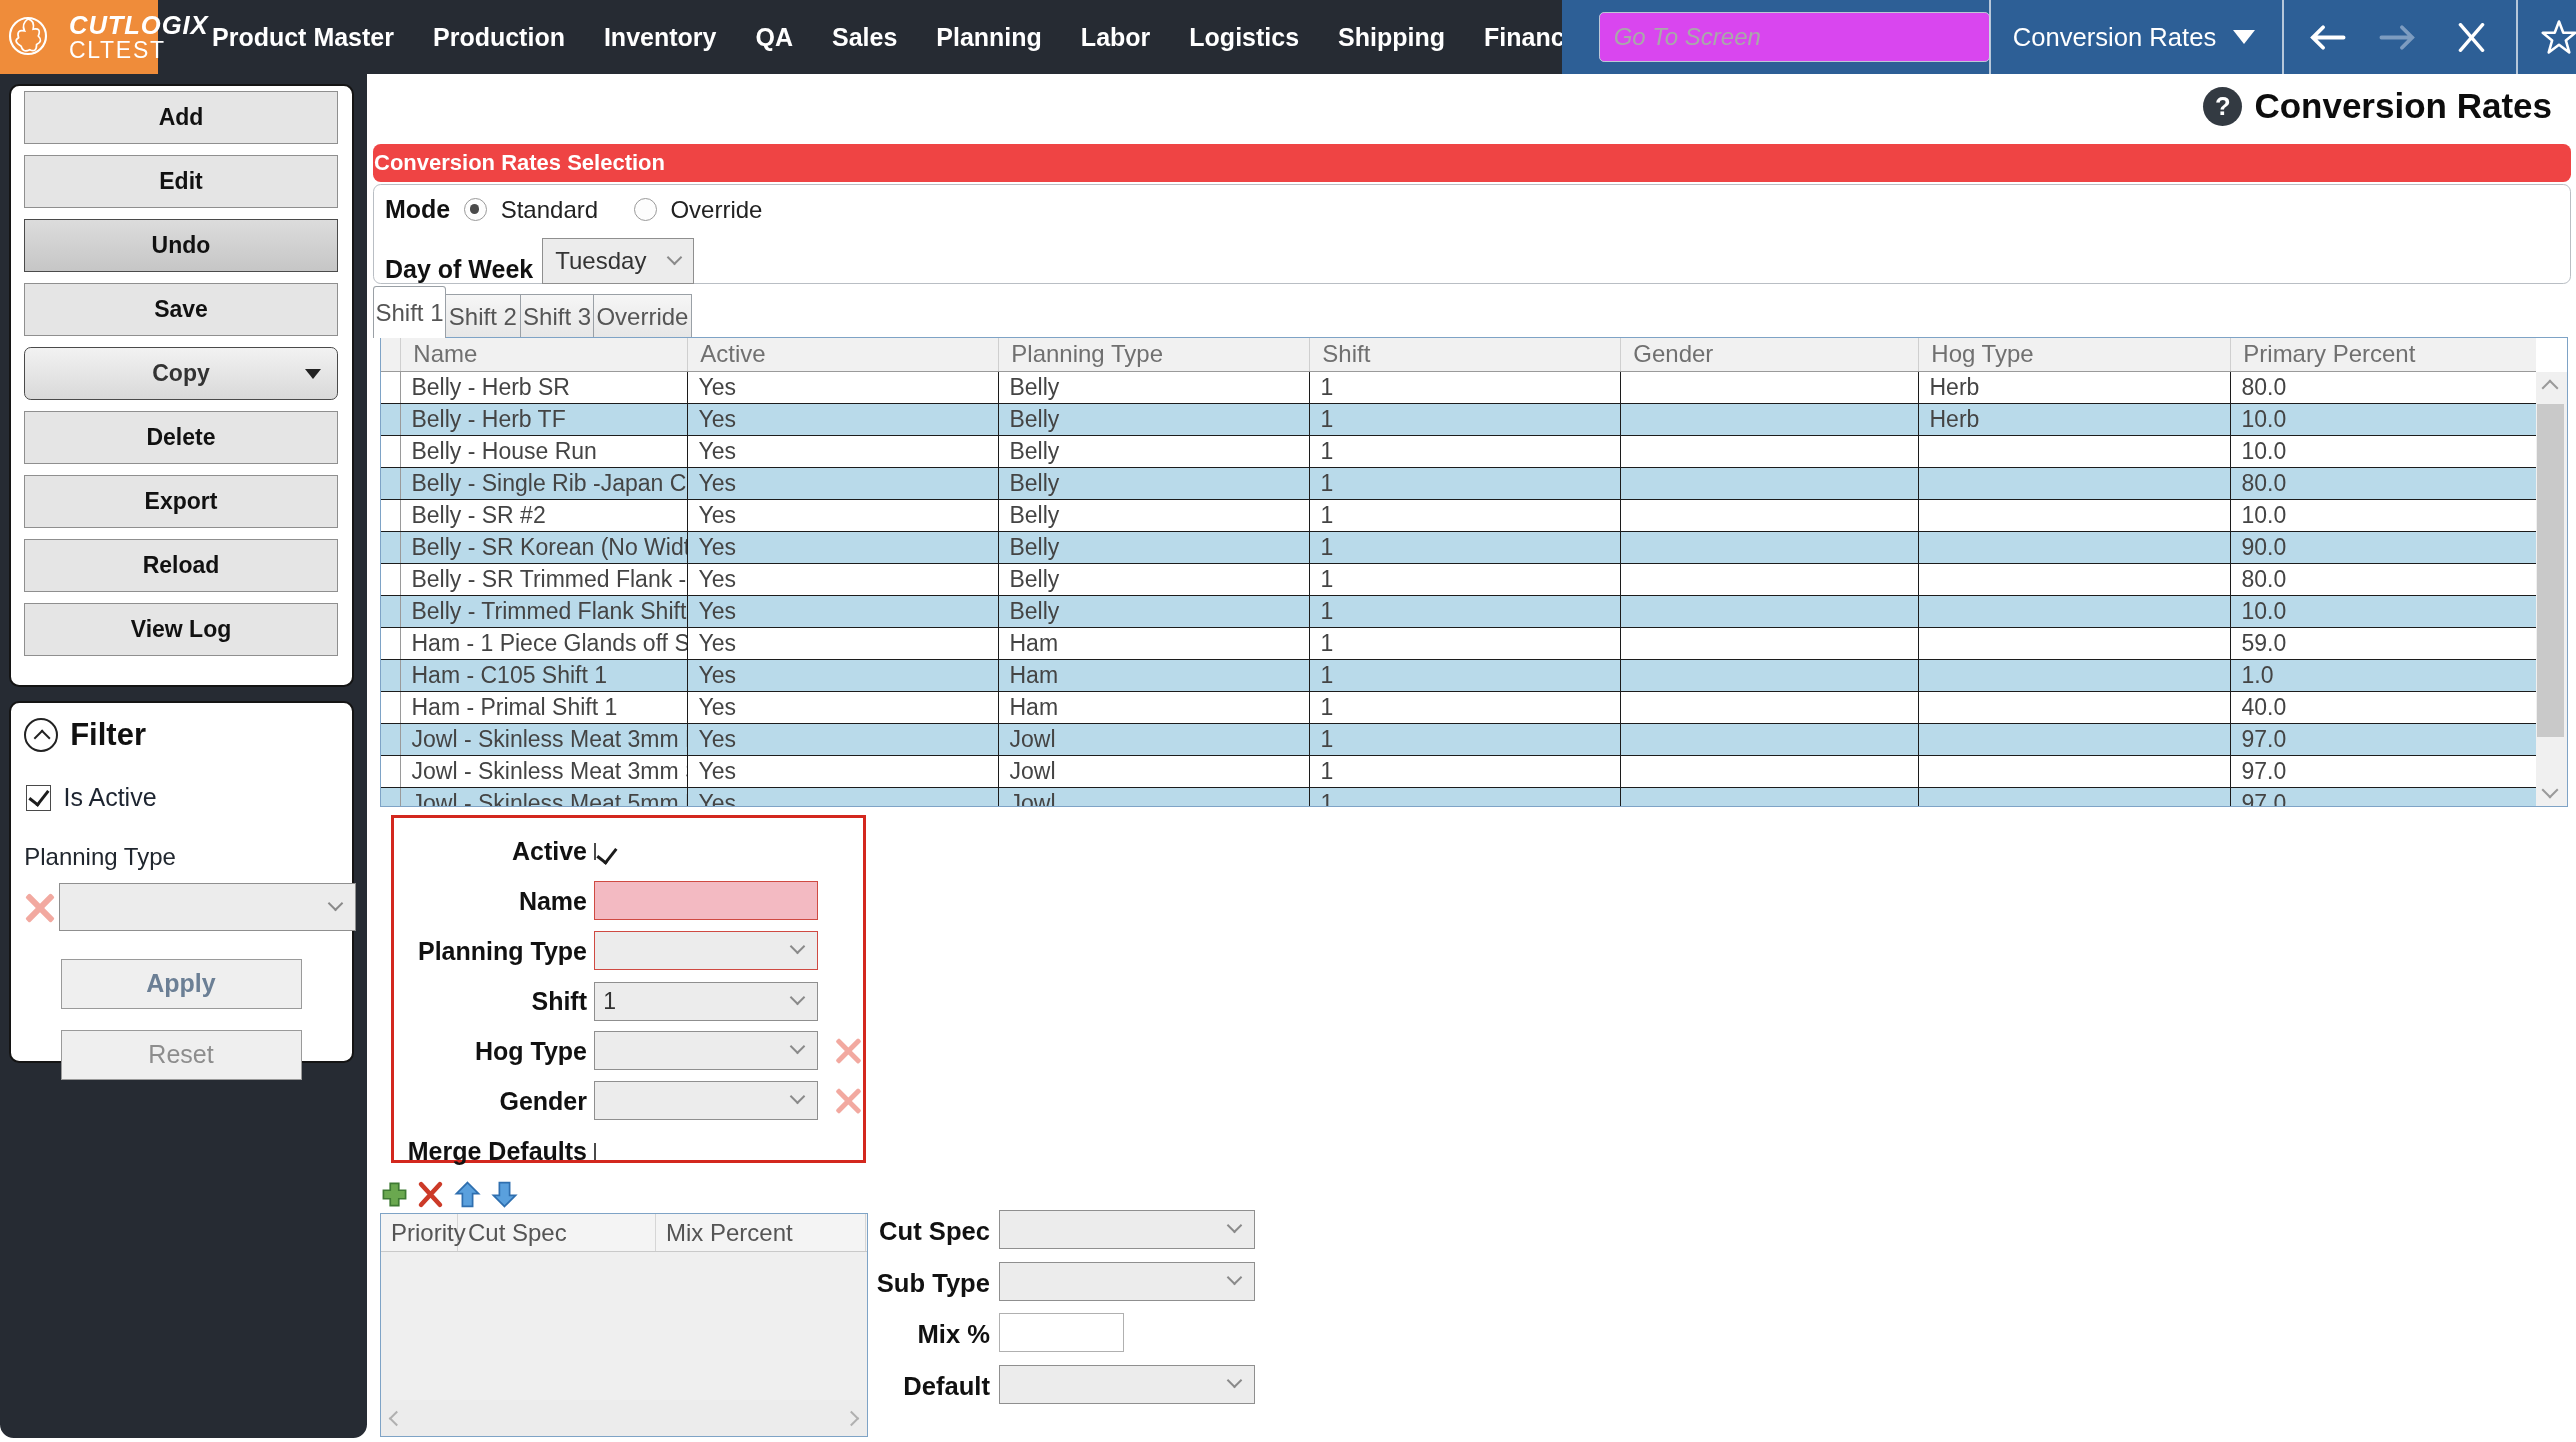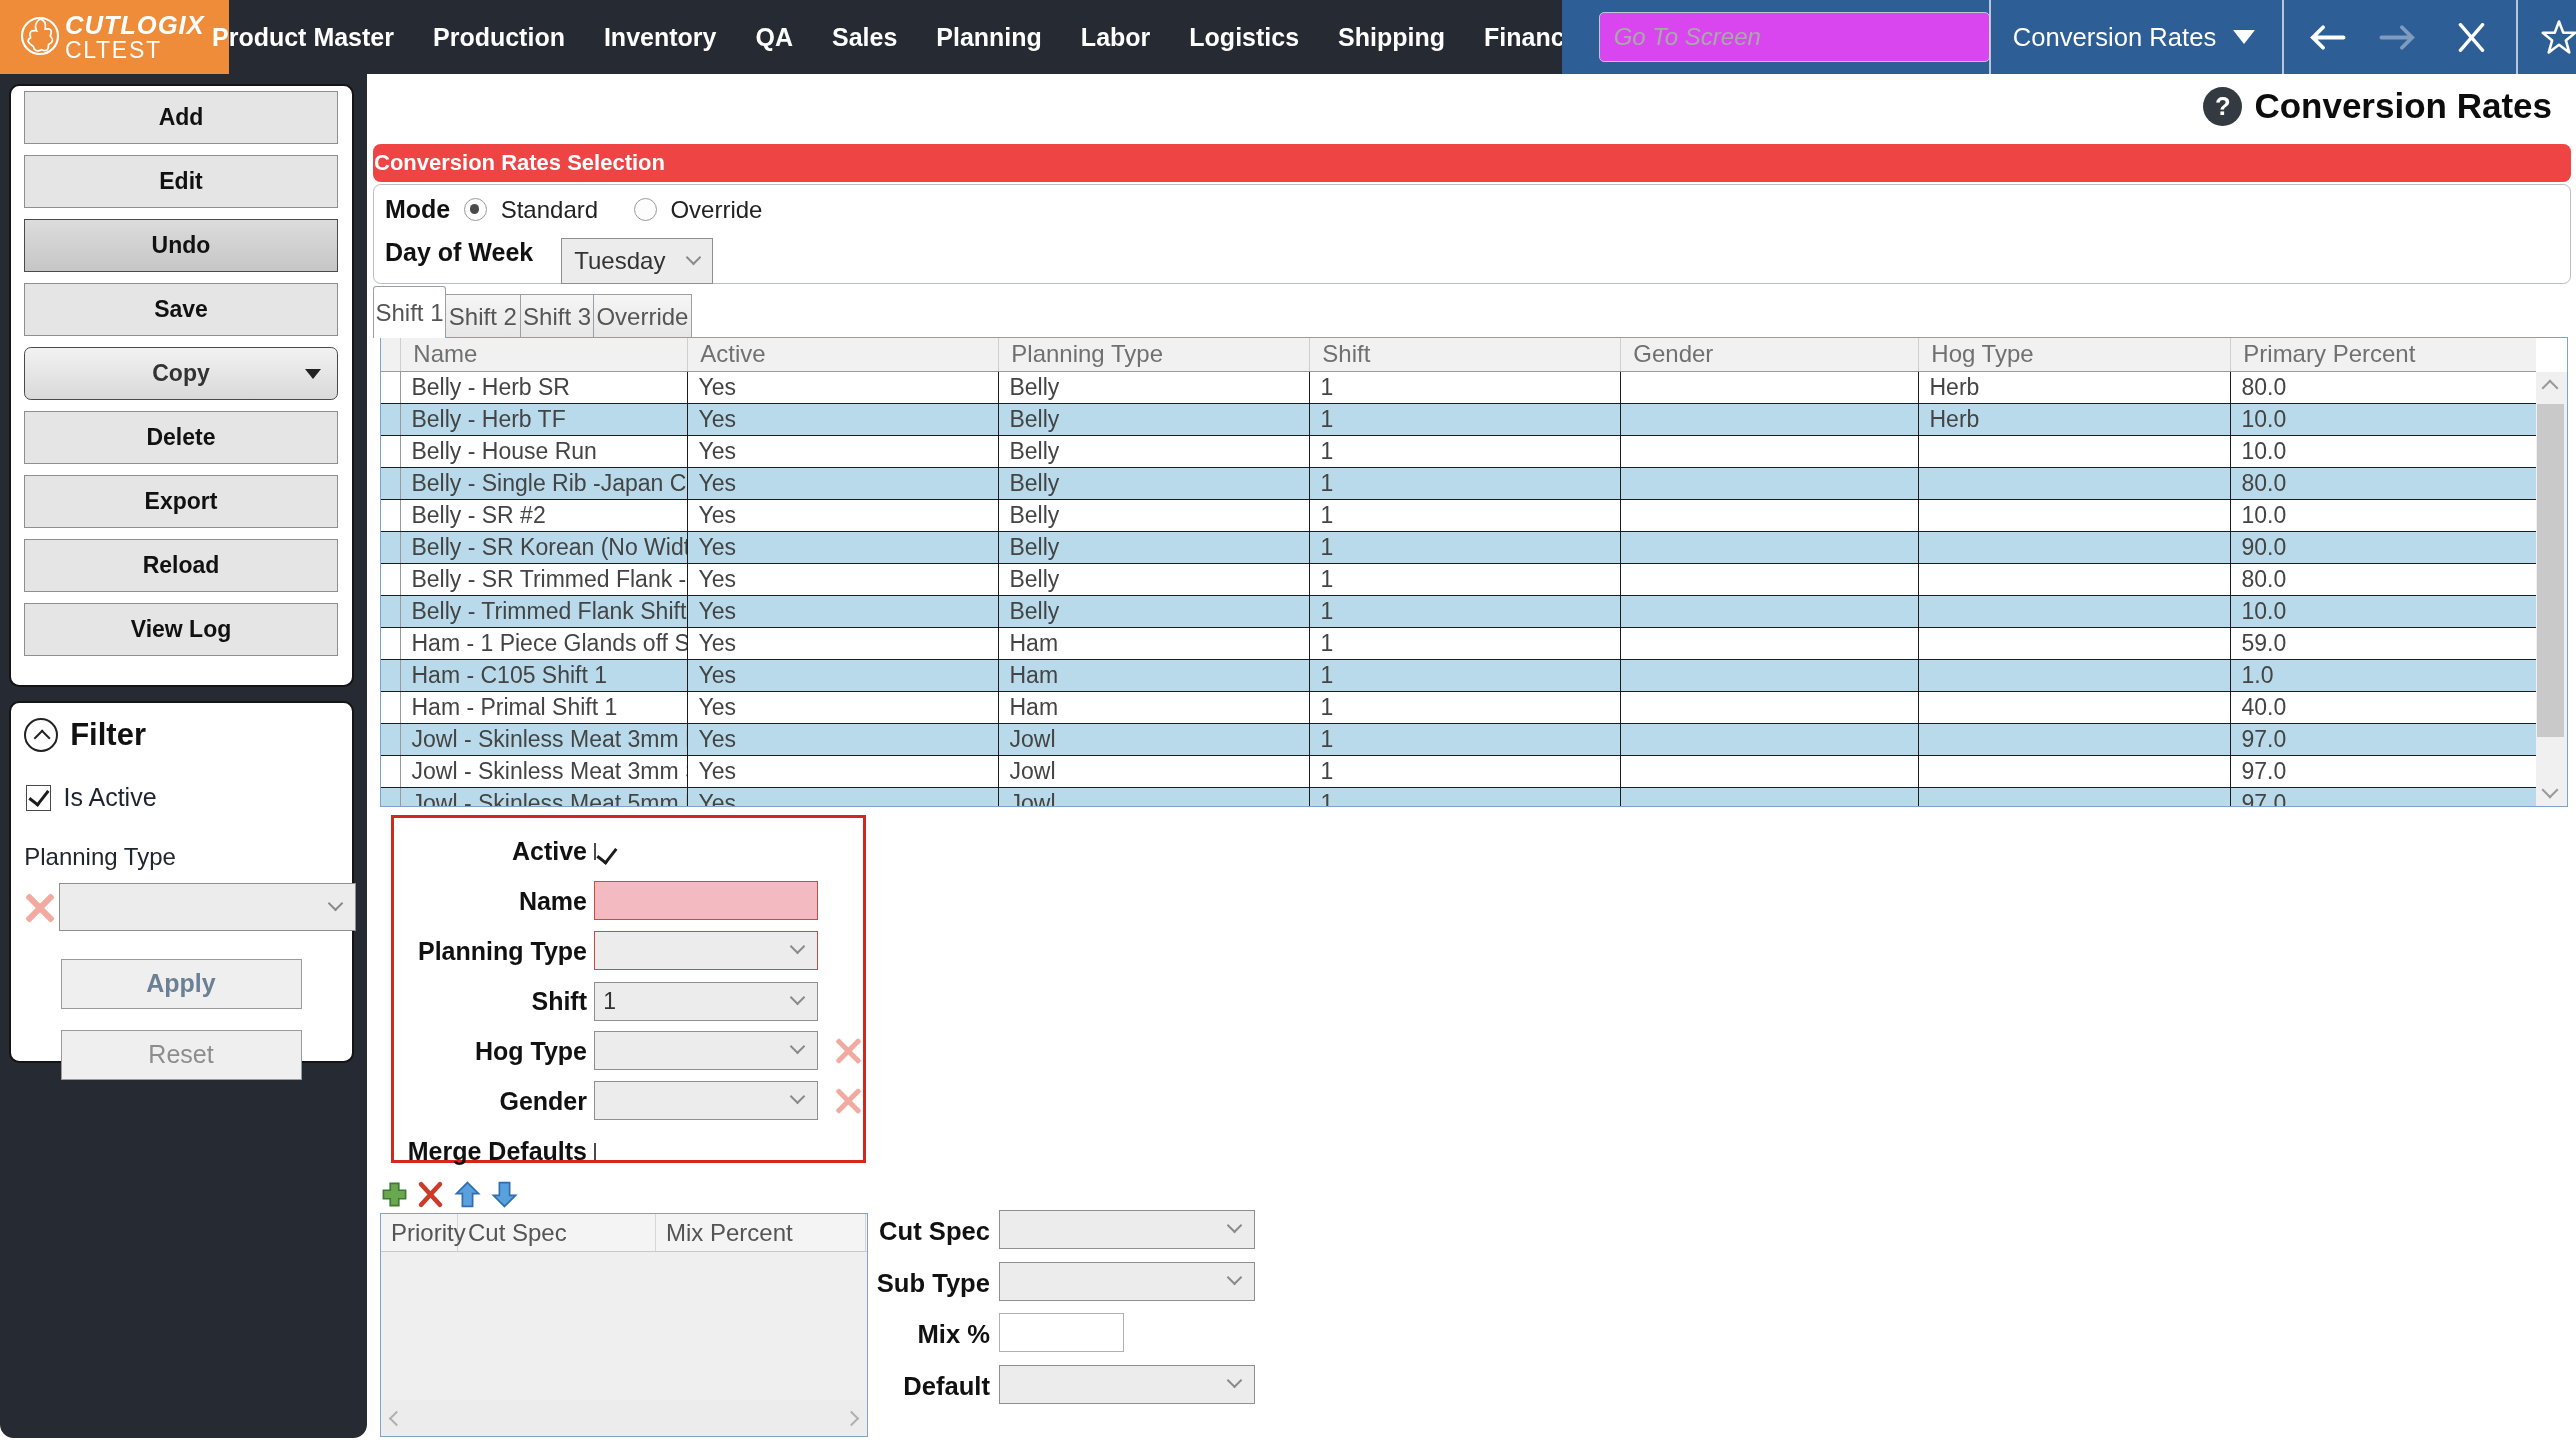--- a/index.html
+++ b/index.html
@@ -1,22 +1,22 @@
 <!DOCTYPE html>
 <html style="font-size:13.7px"><head>
 <meta charset="utf-8">
 <style>
   * { margin:0; padding:0; box-sizing:border-box; }
   html,body { width:2576px; height:1442px; background:#ffffff;
     font-family:"Liberation Sans", sans-serif; overflow:hidden; }
 
   
   #topbar { position:absolute; left:0; top:0; width:2576px; height:74px; background:#262b33; }
-  #logo { position:absolute; left:0; top:0; width:229px; height:74px; background:#ef8c3a;
-    display:flex; align-items:center; padding-left:16px; gap:1px; }
+  #logo { position:absolute; left:0; top:0; width:158px; height:74px; background:#ef8c3a;
+    display:flex; align-items:center; padding-left:4px; gap:17px; }
   #logo .brand-text { color:#fff; line-height:1.05; }
   #logo .brand-name { font-size:25.6px; font-weight:bold; font-style:italic; letter-spacing:0.9px; }
   #logo .brand-env { font-size:23px; font-weight:300; letter-spacing:1.7px; }
   #menu { position:absolute; left:212px; top:0; height:74px; display:flex; align-items:center; gap:39px; }
   .menu-item { color:#fff; font-size:25px; font-weight:600; white-space:nowrap; cursor:pointer; }
   #topbar-right { position:absolute; left:1562px; top:0; width:1014px; height:74px; background:#2d5f96; }
   .tb-sep { position:absolute; top:0; width:1.7px; height:74px; background:#cfd9e6; opacity:.85; }
   #goto-input { position:absolute; left:17px; top:12px; width:391px; height:50px; background:#d946ef;
     border:1.7px solid #bcc8d6; border-radius:5.1px; font-size:24px; font-style:italic; color:#333; padding:0 13.7px;
     font-family:"Liberation Sans", sans-serif;margin-left:20px; }
@@ -73,21 +73,21 @@
   #page-title-row { position:absolute; right:24px; top:12px; display:flex; align-items:center; gap:12px; }
   #help-icon { width:39px; height:39px; background:#333a42; border-radius:50%; color:#fff; font-size:25.6px;
     font-weight:bold; display:flex; align-items:center; justify-content:center; }
   #page-title { font-size:35px; font-weight:bold; color:#0d0d0d; }
 
   #sel-header { position:absolute; left:6px; top:70px; width:2198px; height:38px; background:#ef4444;
     border-radius:7.7px; color:#fff; font-size:22px; font-weight:bold; line-height:38px; padding-left:1px; }
   #mode-panel { position:absolute; left:6px; top:110px; width:2198px; height:100px; background:#fff;
     border:1.7px solid #b9bec4; border-radius:7.7px; }
   #mode-row { position:absolute; left:11px; top:10.2px; display:flex; align-items:center; gap:13.7px; }
-  #dow-row { position:absolute; left:11px; top:53px; display:flex; align-items:flex-start; gap:28px; }
+  #dow-row { position:absolute; left:11px; top:53px; display:flex; align-items:flex-end; gap:9px; }
   .inline-label { font-size:25px; font-weight:bold; color:#111; }
   .radio { width:23px; height:23px; border:1.7px solid #9a9a9a; border-radius:50%; background:#fdfdfd; position:relative; }
   .radio.on::after { content:""; position:absolute; left:5.1px; top:5.1px; width:9.4px; height:9.4px; border-radius:50%;
     background:#4a4a4a; }
   .radio-lab { font-size:24px; color:#222; margin-right:22px; }
   #dow-select { width:152px; height:46px; font-size:24px; color:#333; line-height:43px; padding-left:12px; }
 
   
   #tabs { position:absolute; left:6px; top:212px; height:52px; display:flex; align-items:flex-end;justify-content:center; }
   .tab { border:1.7px solid #9aa0a6; border-bottom:none; font-size:24px; color:#555; display:flex;

